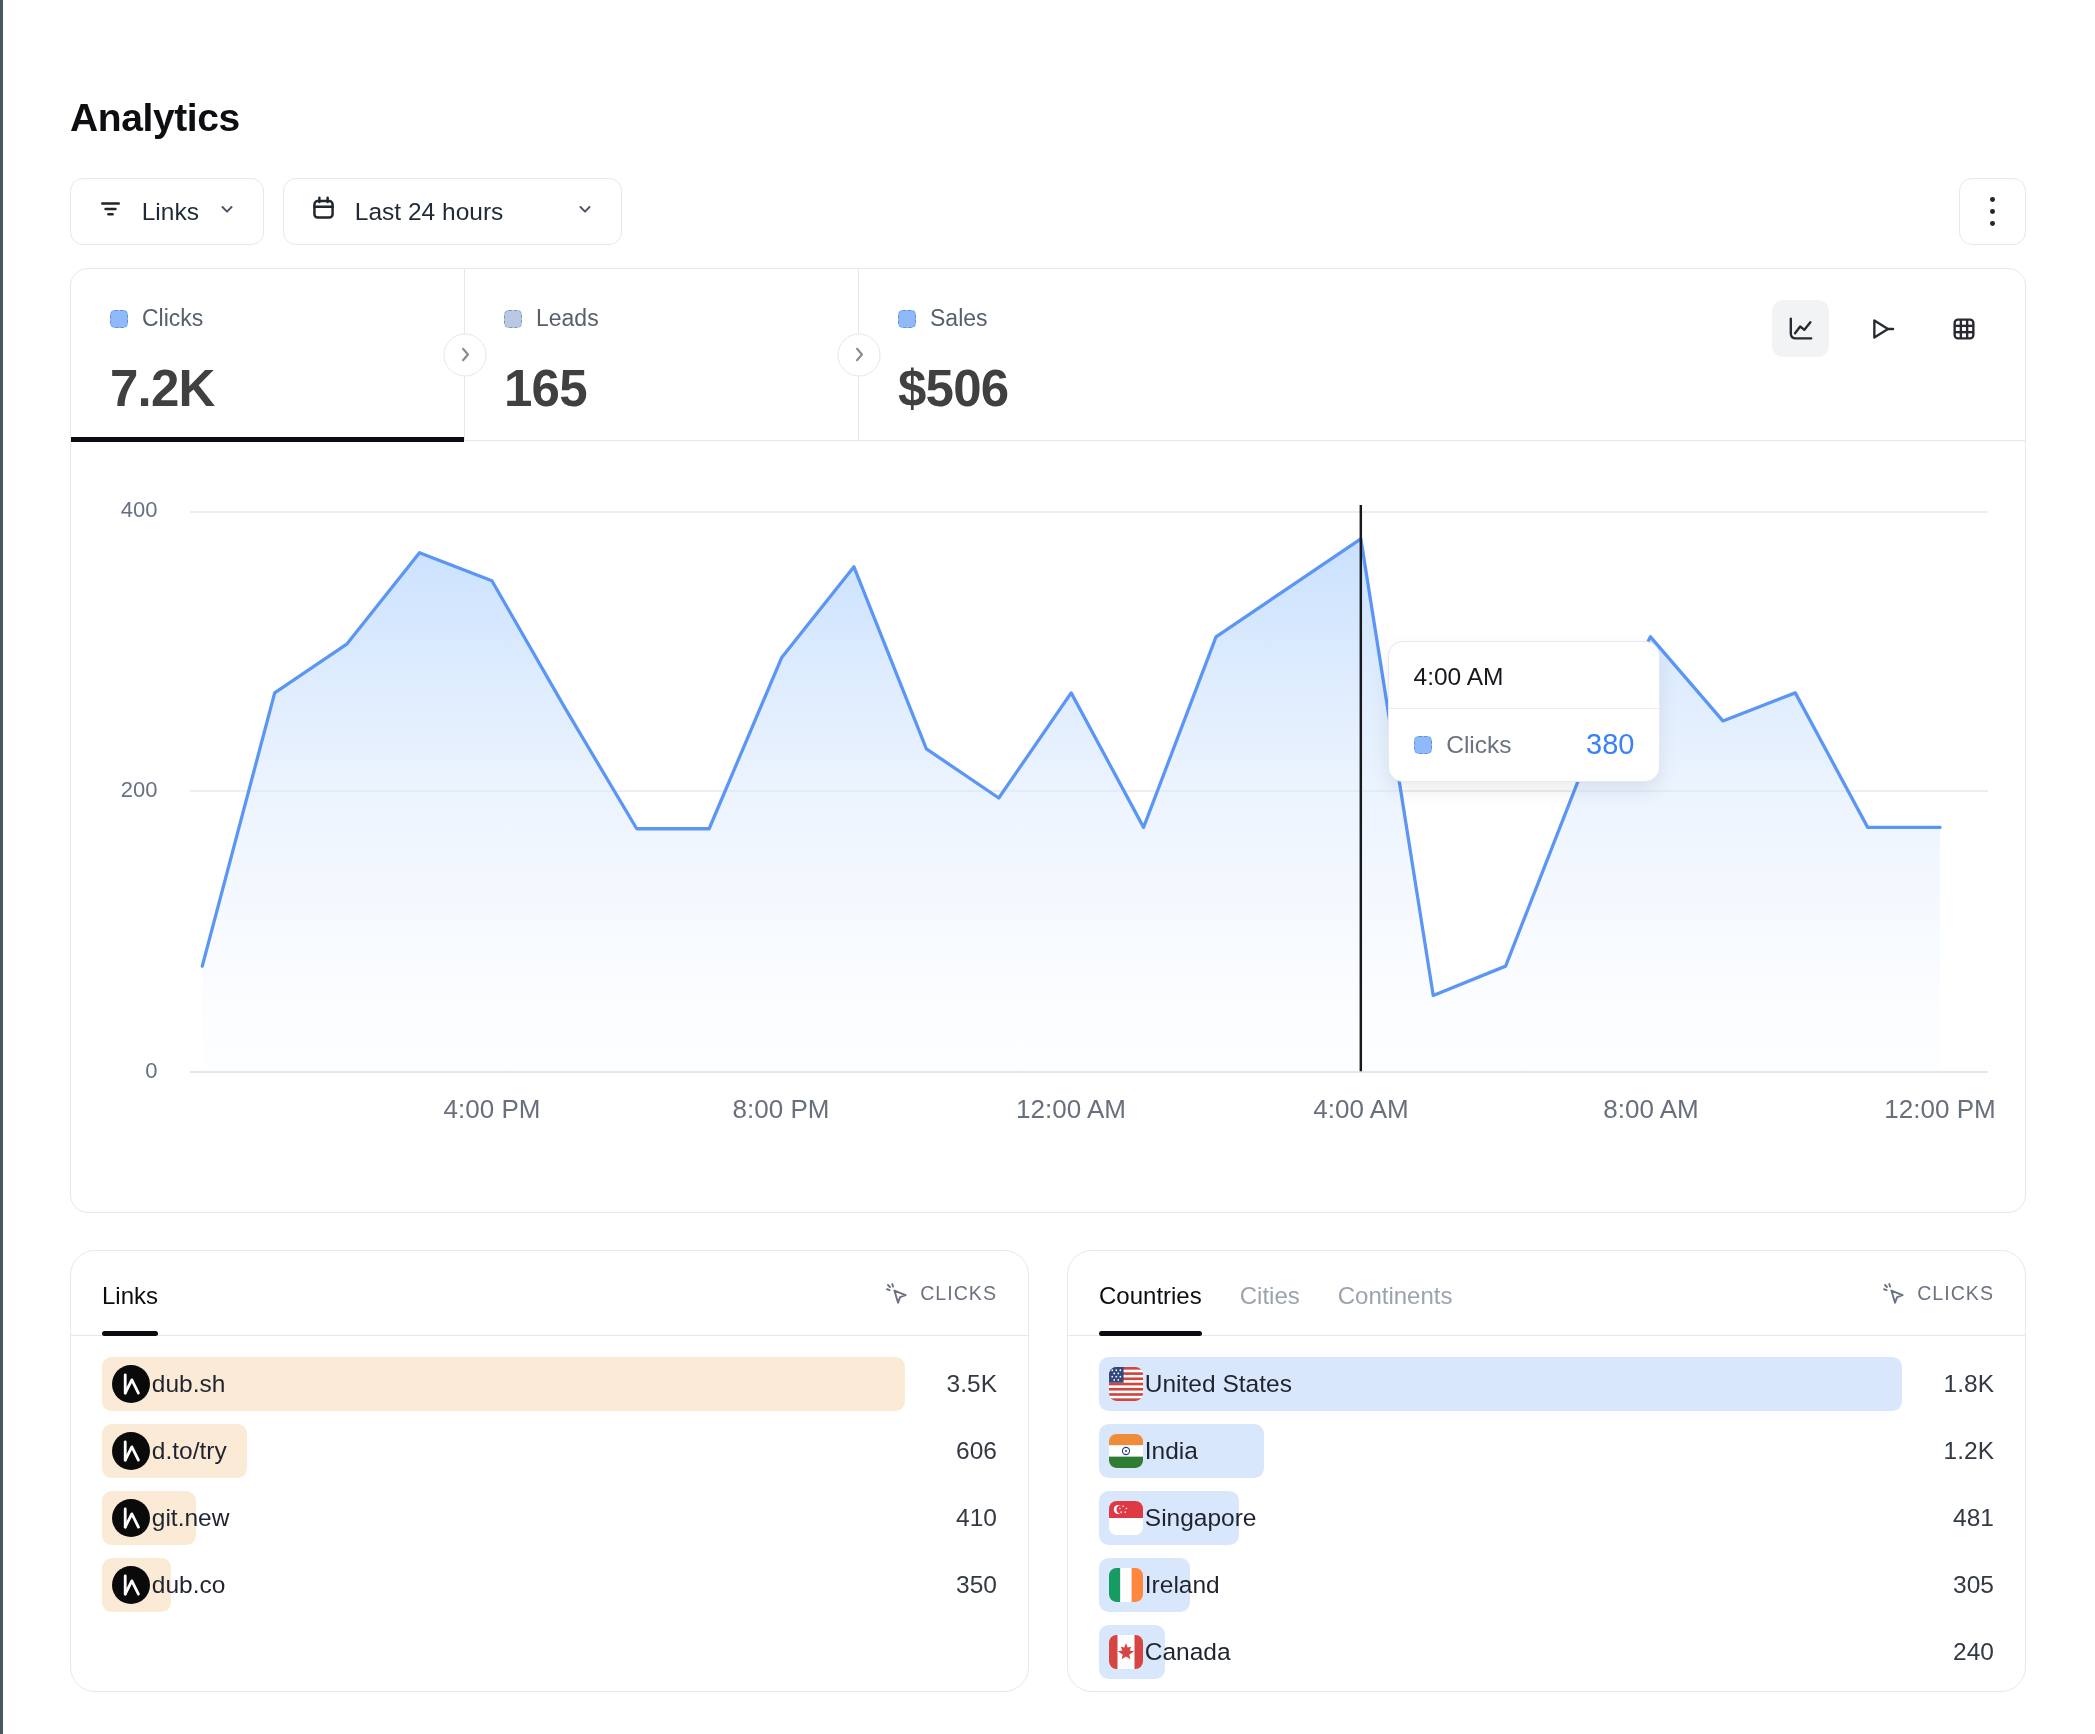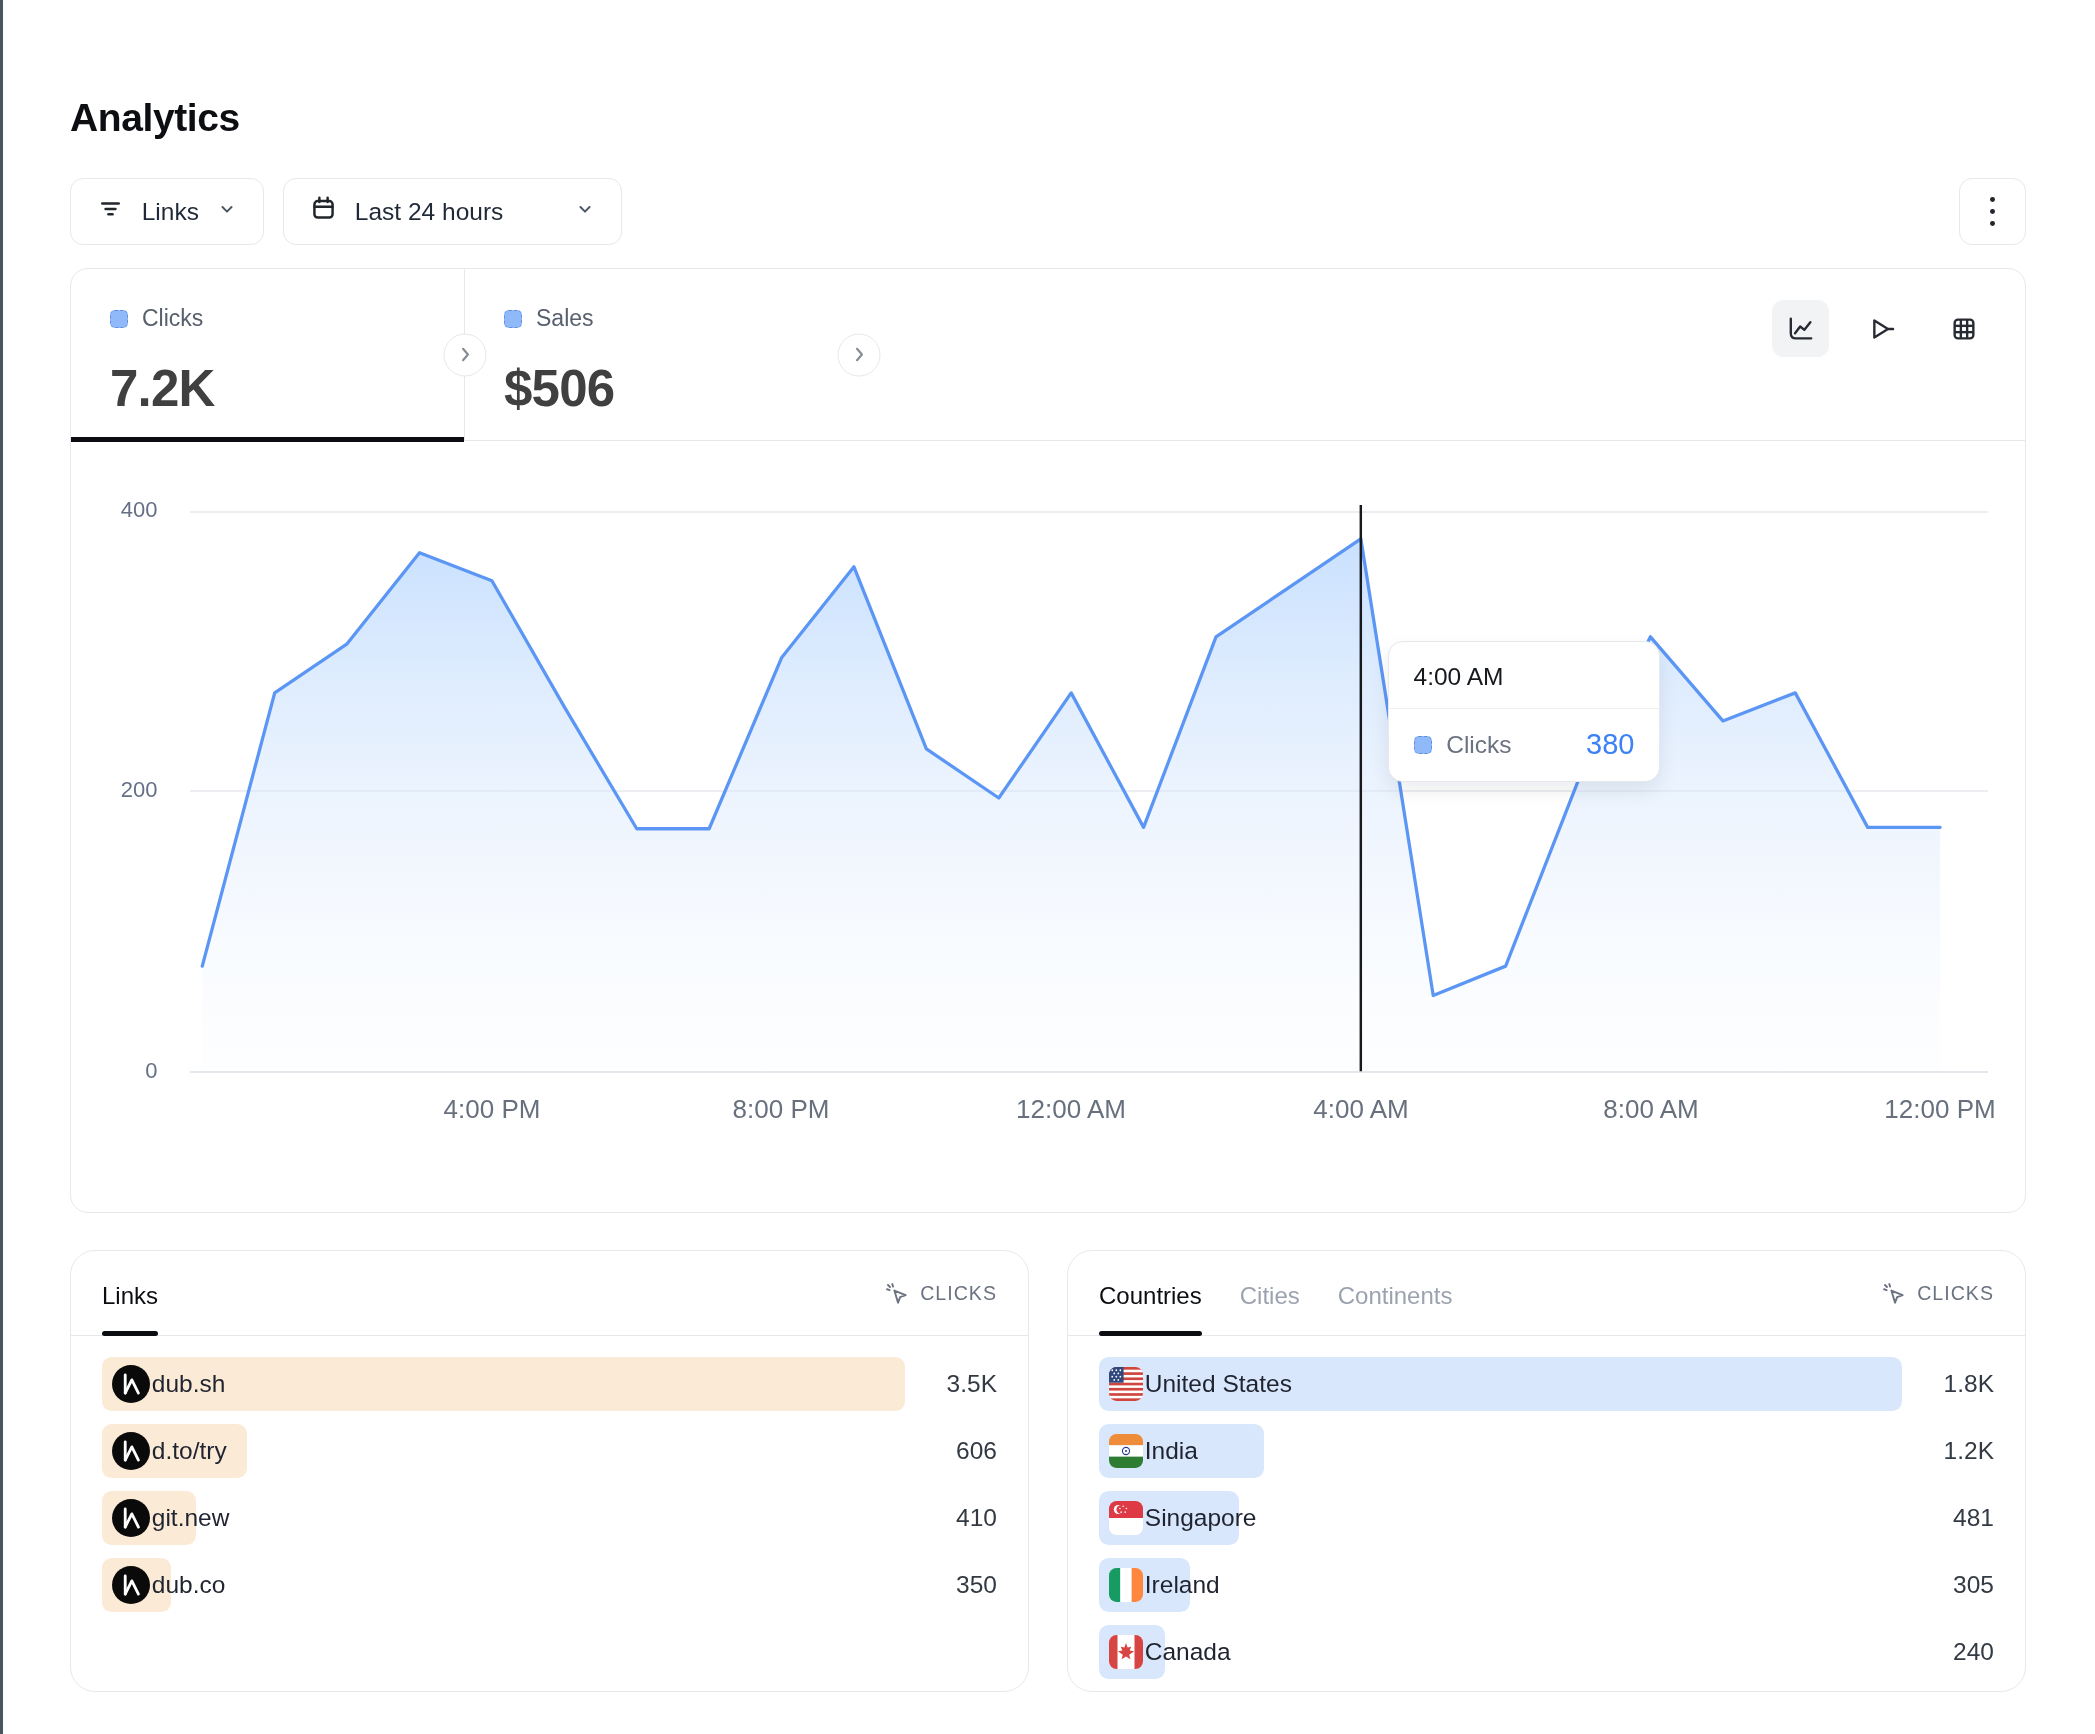--- a/index.html
+++ b/index.html
@@ -148,20 +148,27 @@
   <div class="chart-card">
 
     <div class="stats-row">
       <div class="stat-tab bordered">
         <div class="legend-row">
           <span class="legend-sq" id="sq-clicks" style="background: rgb(143, 185, 248);"></span>
           <span class="legend-label">Clicks</span>
         </div>
         <div class="stat-value">7.2K</div>
         <div class="underline"></div>
+      </div>
+      <div class="stat-tab bordered">
+        <div class="legend-row">
+          <span class="legend-sq" id="sq-leads" style="background: rgb(185, 201, 226);"></span>
+          <span class="legend-label">Leads</span>
+        </div>
+        <div class="stat-value">165</div>
       </div>
       <div class="stat-tab">
         <div class="legend-row">
           <span class="legend-sq" id="sq-sales" style="background: rgb(143, 185, 248);"></span>
           <span class="legend-label">Sales</span>
         </div>
         <div class="stat-value">$506</div>
       </div>
 
       <div class="tab-divider-btn" style="left:394px;">

